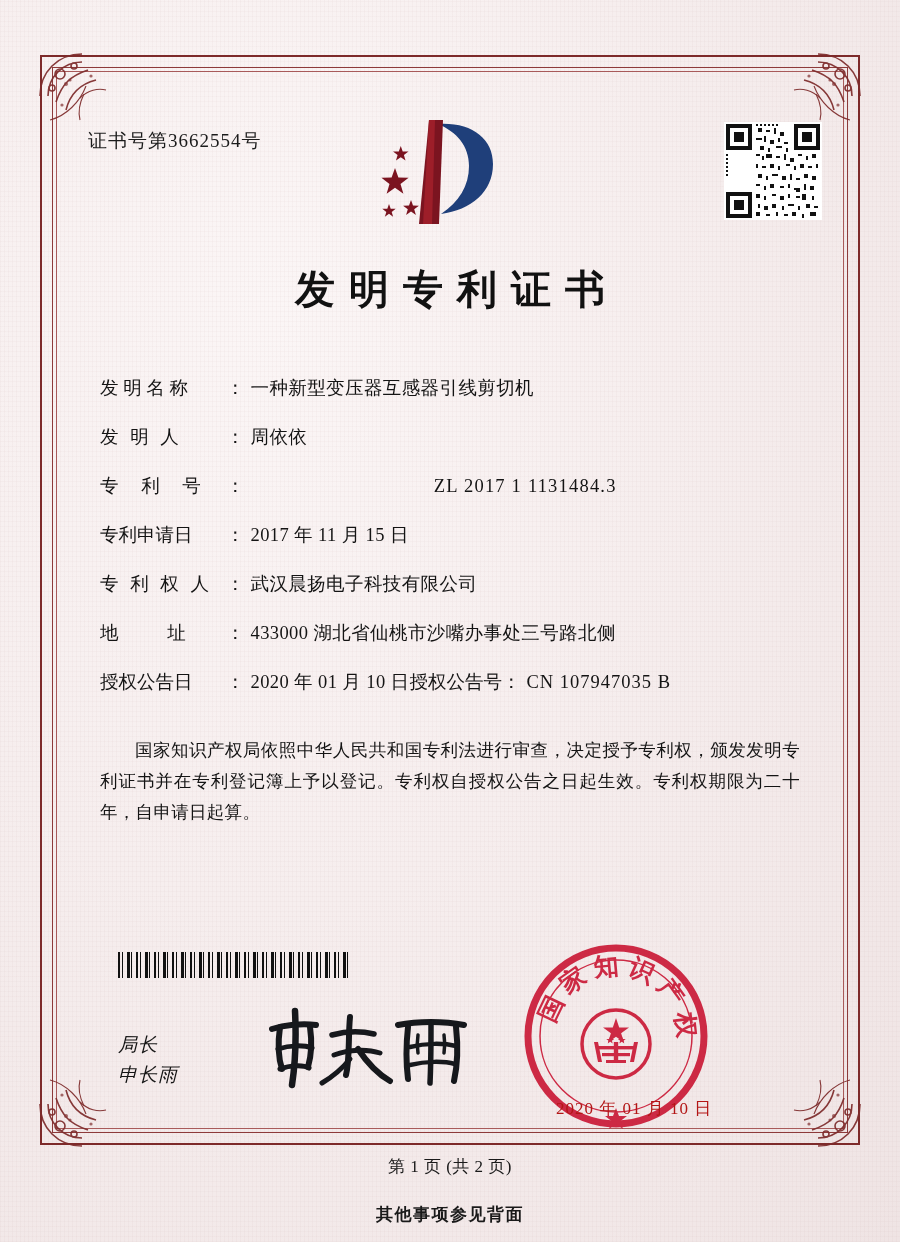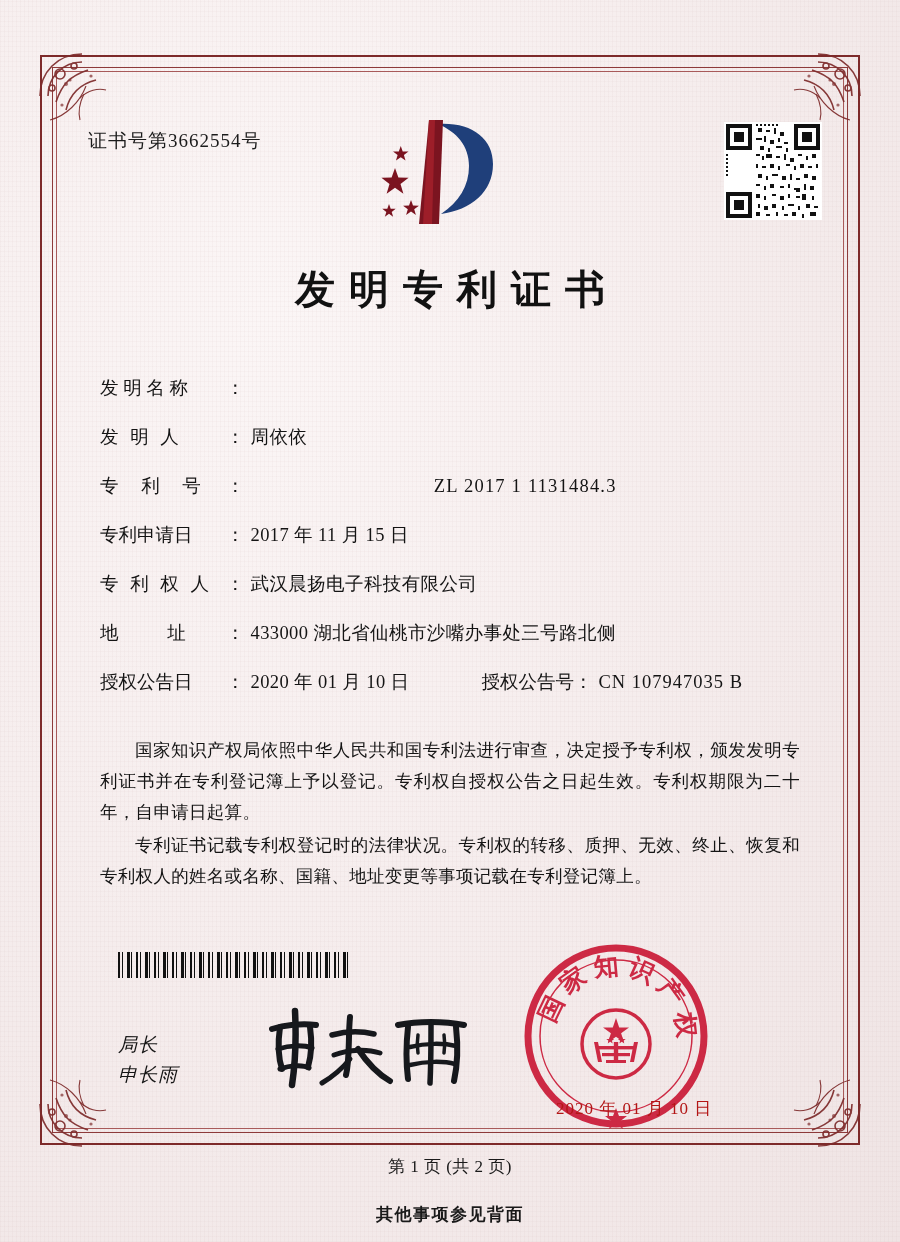--- a/index.html
+++ b/index.html
@@ -144,21 +144,20 @@
     flex: 1;
     letter-spacing: 0.4px;
   }
   .field-value.mono {
     font-family: "Liberation Serif", "DejaVu Serif", serif;
     letter-spacing: 1.2px;
     text-align: center;
   }
   .field-row.dual .field-value { flex: 0 0 auto; }
   .field-second-label {
-    margin-left: 72px;
     white-space: nowrap;
   }
   .field-second-value {
     margin-left: 6px;
     letter-spacing: 1px;
   }
 
   
   .body-text {
     position: absolute;
@@ -474,20 +473,21 @@
     </svg>
   </div>
 
   <div class="title">发明专利证书</div>
 
   <div class="fields">
 
     <div class="field-row">
       <span class="field-label">发 明 名 称</span>
       <span class="field-colon">：</span>
+      <span class="field-value">一种新型变压器互感器引线剪切机</span>
     </div>
 
     <div class="field-row">
       <span class="field-label sp1">发 明 人</span>
       <span class="field-colon">：</span>
       <span class="field-value">周依依</span>
     </div>
 
     <div class="field-row">
       <span class="field-label sp2">专 利 号</span>
@@ -518,21 +518,20 @@
       <span class="field-colon">：</span>
       <span class="field-value">2020 年 01 月 10 日</span>
       <span class="field-second-label">授权公告号</span>
       <span>：</span>
       <span class="field-second-value">CN 107947035 B</span>
     </div>
   </div>
 
   <div class="body-text">
     <p>国家知识产权局依照中华人民共和国专利法进行审查，决定授予专利权，颁发发明专利证书并在专利登记簿上予以登记。专利权自授权公告之日起生效。专利权期限为二十年，自申请日起算。</p>
-    <p>专利证书记载专利权登记时的法律状况。专利权的转移、质押、无效、终止、恢复和专利权人的姓名或名称、国籍、地址变更等事项记载在专利登记簿上。</p>
   </div>
 
   <div class="barcode"></div>
 
   <div class="sig-label">
     <div>局长</div>
     <div>申长雨</div>
   </div>
 
   <div class="signature">

